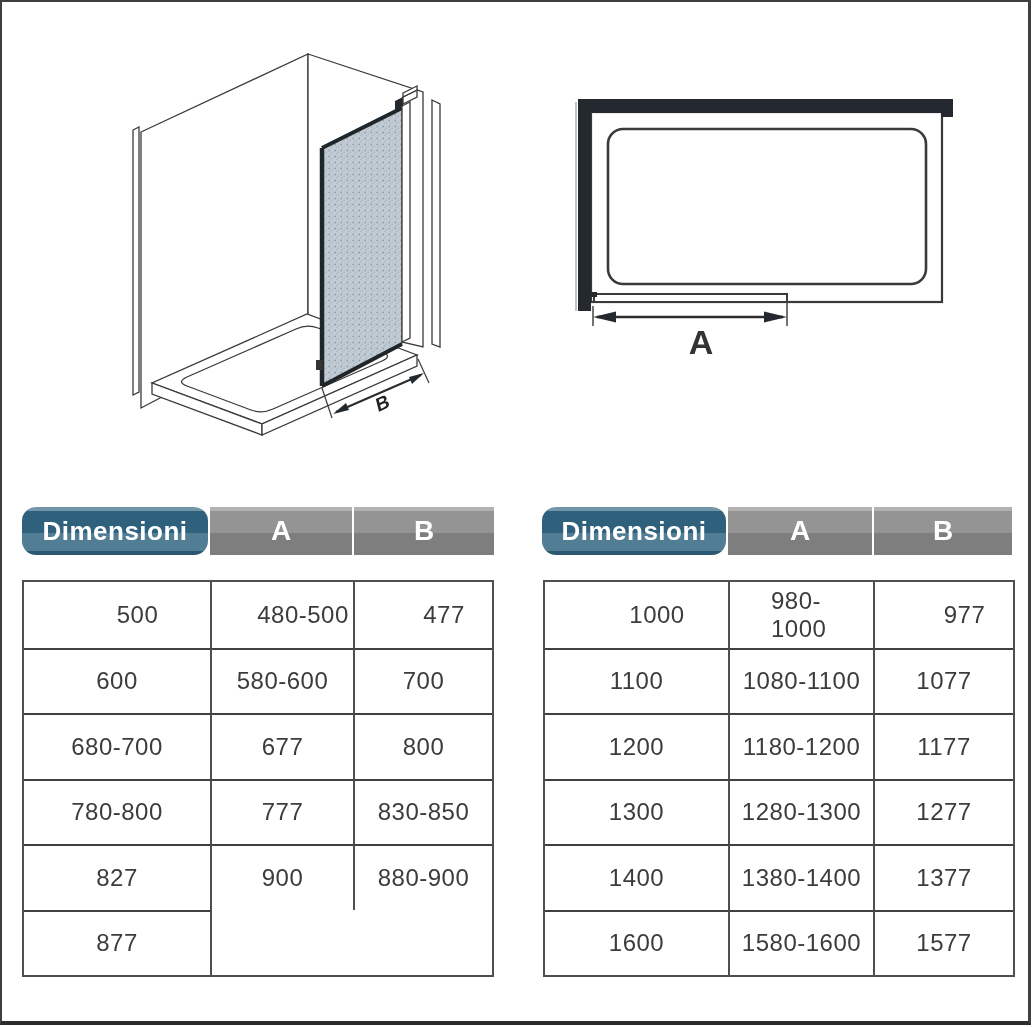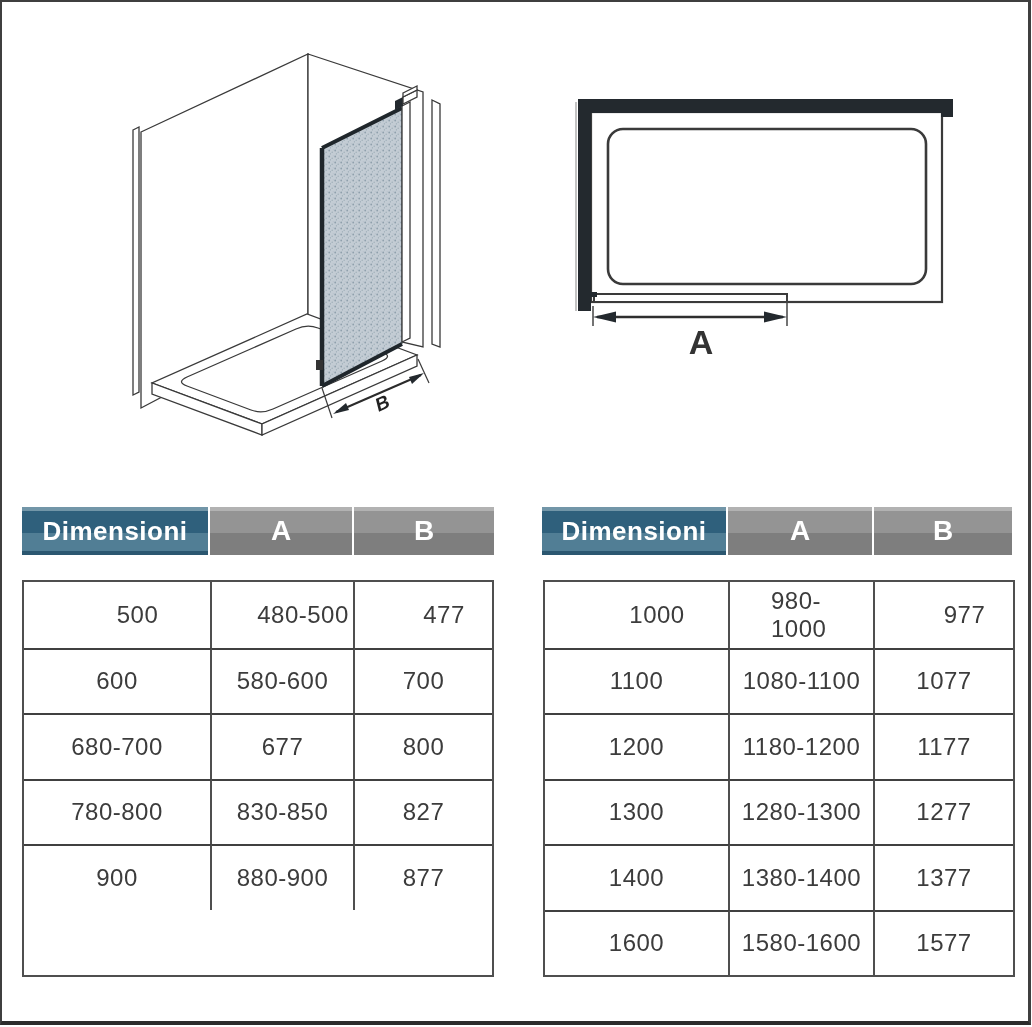--- a/index.html
+++ b/index.html
@@ -16,20 +16,21 @@
   svg{position:absolute;overflow:visible;}
   .thin{stroke:#3a3a3a;stroke-width:1.3;fill:#fff;}
   .nofill{fill:none;}
   .dark{fill:#23292e;stroke:none;}
   
   .htable{position:absolute;display:flex;height:48px;}
   .hc{display:flex;align-items:center;justify-content:center;color:#fff;font-weight:bold;}
   .hc-blue{
     font-size:26px;letter-spacing:0.5px;
     background:linear-gradient(180deg,#7296a8 0%,#7296a8 9%,#2f607c 9%,#2f607c 54%,#517e95 54%,#517e95 91%,#2b5770 91%);
+    border-radius:14px;
   }
   .hc-gray{
     font-size:28px;
     background:linear-gradient(180deg,#b2b2b2 0%,#b2b2b2 9%,#949494 9%,#949494 54%,#7e7e7e 54%);
   }
   .hgap{width:2px;background:#fff;}
   
   .dtable{
     position:absolute;border:2px solid #4f4f4f;background:#fff;
     display:grid;grid-template-rows:repeat(6,65.5px);
@@ -147,20 +148,21 @@
     <div class="cell">500</div>
     <div class="cell colA">480-500</div>
     <div class="cell">477</div>
     <div class="cell">600</div>
     <div class="cell colA">580-600</div>
     <div class="cell">700</div>
     <div class="cell colA">680-700</div>
     <div class="cell">677</div>
     <div class="cell">800</div>
     <div class="cell colA">780-800</div>
+    <div class="cell">777</div>
     <div class="cell colA">830-850</div>
     <div class="cell">827</div>
     <div class="cell">900</div>
     <div class="cell colA">880-900</div>
     <div class="cell">877</div>
   </div>
 
   <div class="htable" style="left:542px;top:507px;">
     <div class="hc hc-blue" style="width:184px;">Dimensioni</div>
     <div class="hgap"></div>

